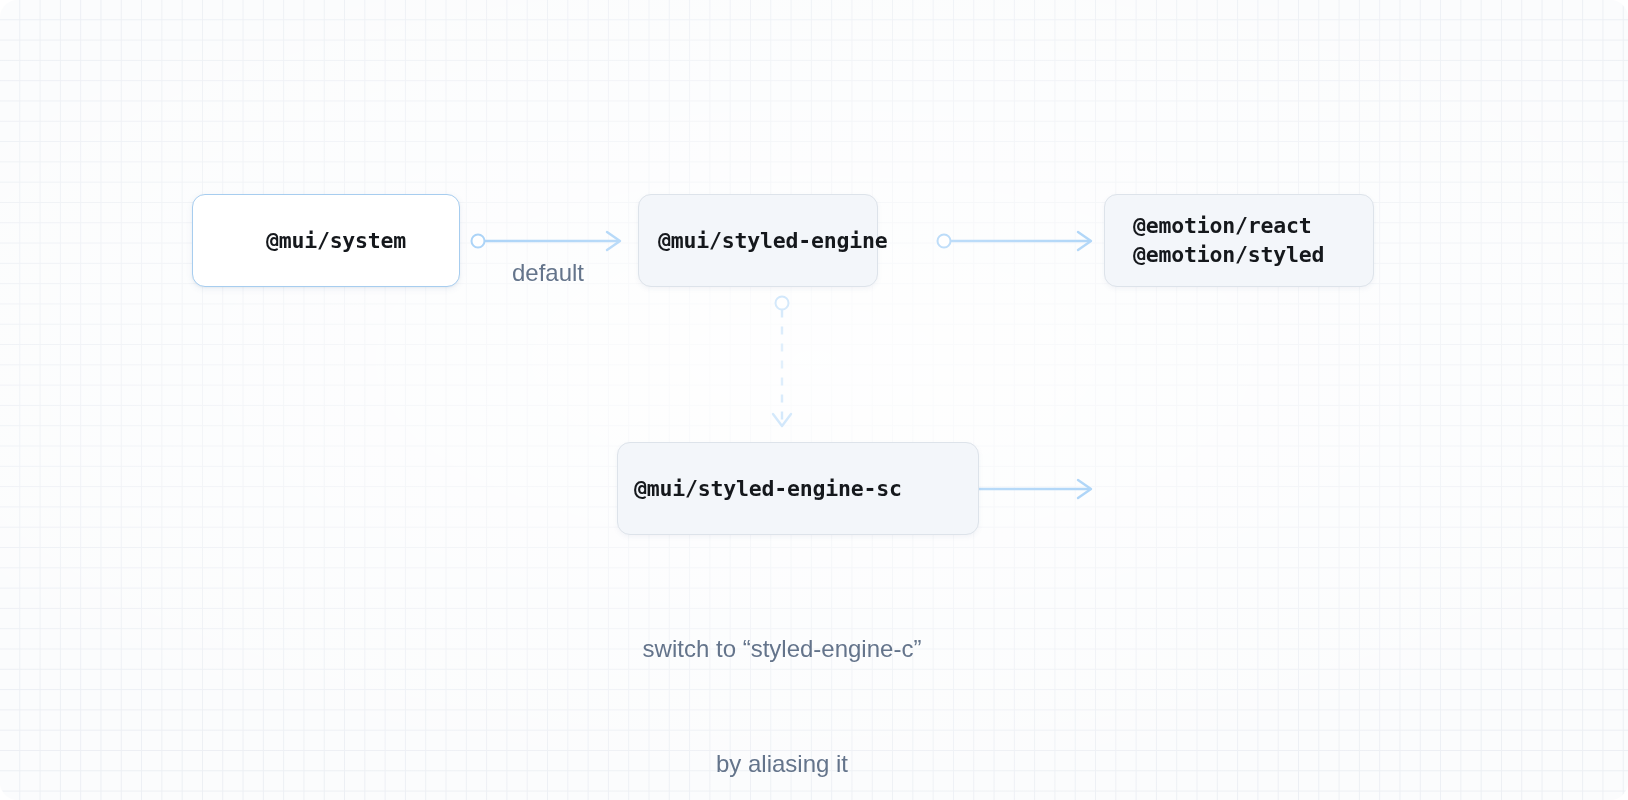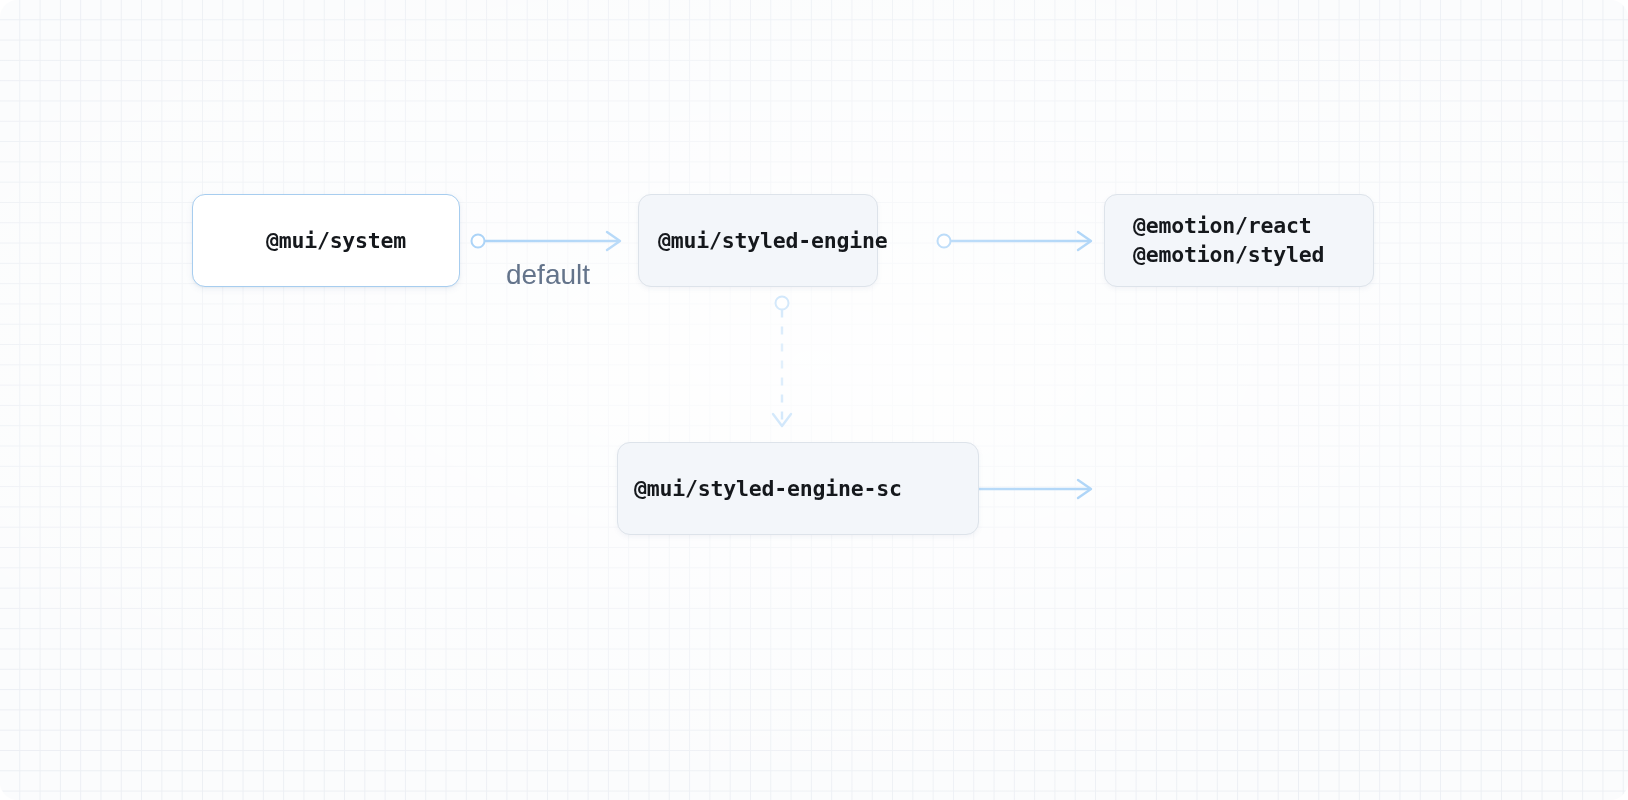--- a/index.html
+++ b/index.html
@@ -67,21 +67,21 @@
   #node-engine      { left: 638px;  top: 194px; width: 240px; height: 93px; padding-left: 19px; }
   #node-emotion     { left: 1104px; top: 194px; width: 270px; height: 93px; padding-left: 28px; }
   #node-engine-sc   { left: 617px;  top: 442px; width: 362px; height: 93px; padding-left: 16px; }
   #node-sc          { left: 1104px; top: 444px; width: 276px; height: 91px; padding-left: 20px; }
 
   .node-lines { display: flex; flex-direction: column; line-height: 1.32; }
 
   .edge-label {
     position: absolute;
     color: #64748b;
-    font-size: 28px;
+    font-size: 24px;
     font-family: "Liberation Sans", sans-serif;
     text-align: center;
     white-space: pre;
   }
   #label-default { left: 462px; top: 259px; width: 172px; }
   #label-switch {
     left: 592px; top: 553px; width: 380px;
     line-height: 1.6;
   }
 </style>
@@ -135,15 +135,17 @@
   </div>
 
   <div class="node secondary left-text" id="node-engine-sc">
     <span>@mui/styled-engine-sc</span>
   </div>
 
 
   <div class="edge-label" id="label-default">default</div>
 
   <div class="edge-label" id="label-switch">
+    <div>switch to “styled-engine-c”</div>
+    <div>by aliasing it</div>
   </div>
 
 </div>
 
 </body></html>

